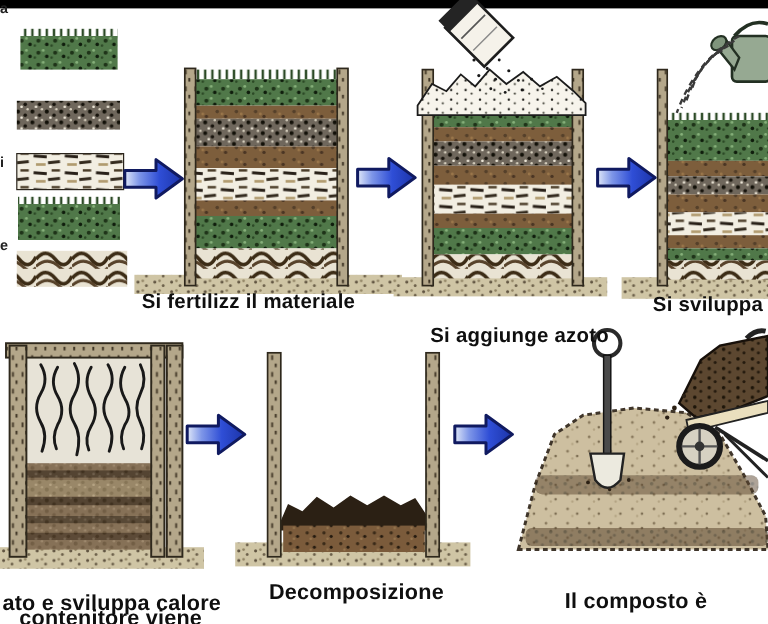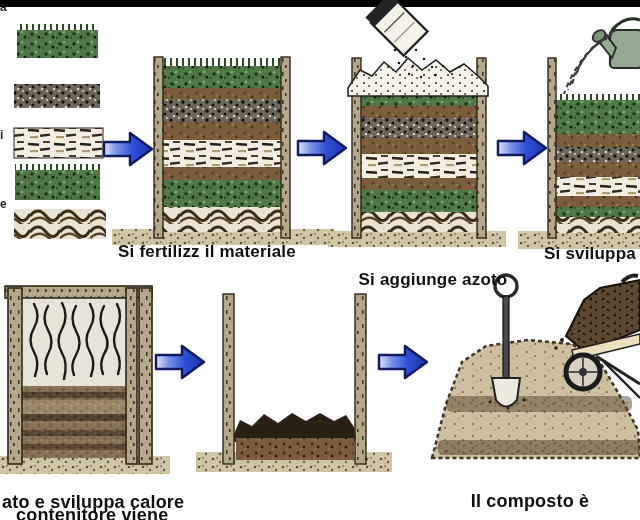--- a/index.html
+++ b/index.html
@@ -271,15 +271,16 @@
   <div class="frag" style="left:0px;top:128px;">i</div>
   <div class="frag" style="left:0px;top:197px;">e</div>
 
   <div class="lbl center" style="left:78px;top:243px;width:258px;">Si fertilizz il materiale</div>
   <div class="lbl center" style="left:348px;top:243px;width:170px;margin-top:28px;">Si aggiunge azoto</div>
   <div class="lbl" style="left:544px;top:245px;">Si sviluppa</div>
 
   <div class="lbl big" style="left:16px;top:474px;margin-top:32px;">contenitore viene</div>
   <div class="lbl big" style="left:2px;top:493px;">ato e sviluppa calore</div>
 
+  <div class="lbl big center" style="left:218px;top:484px;width:158px;">Decomposizione</div>
 
   <div class="lbl big center" style="left:428px;top:492px;width:204px;">Il composto è</div>
 </div>
 
 </body></html>

